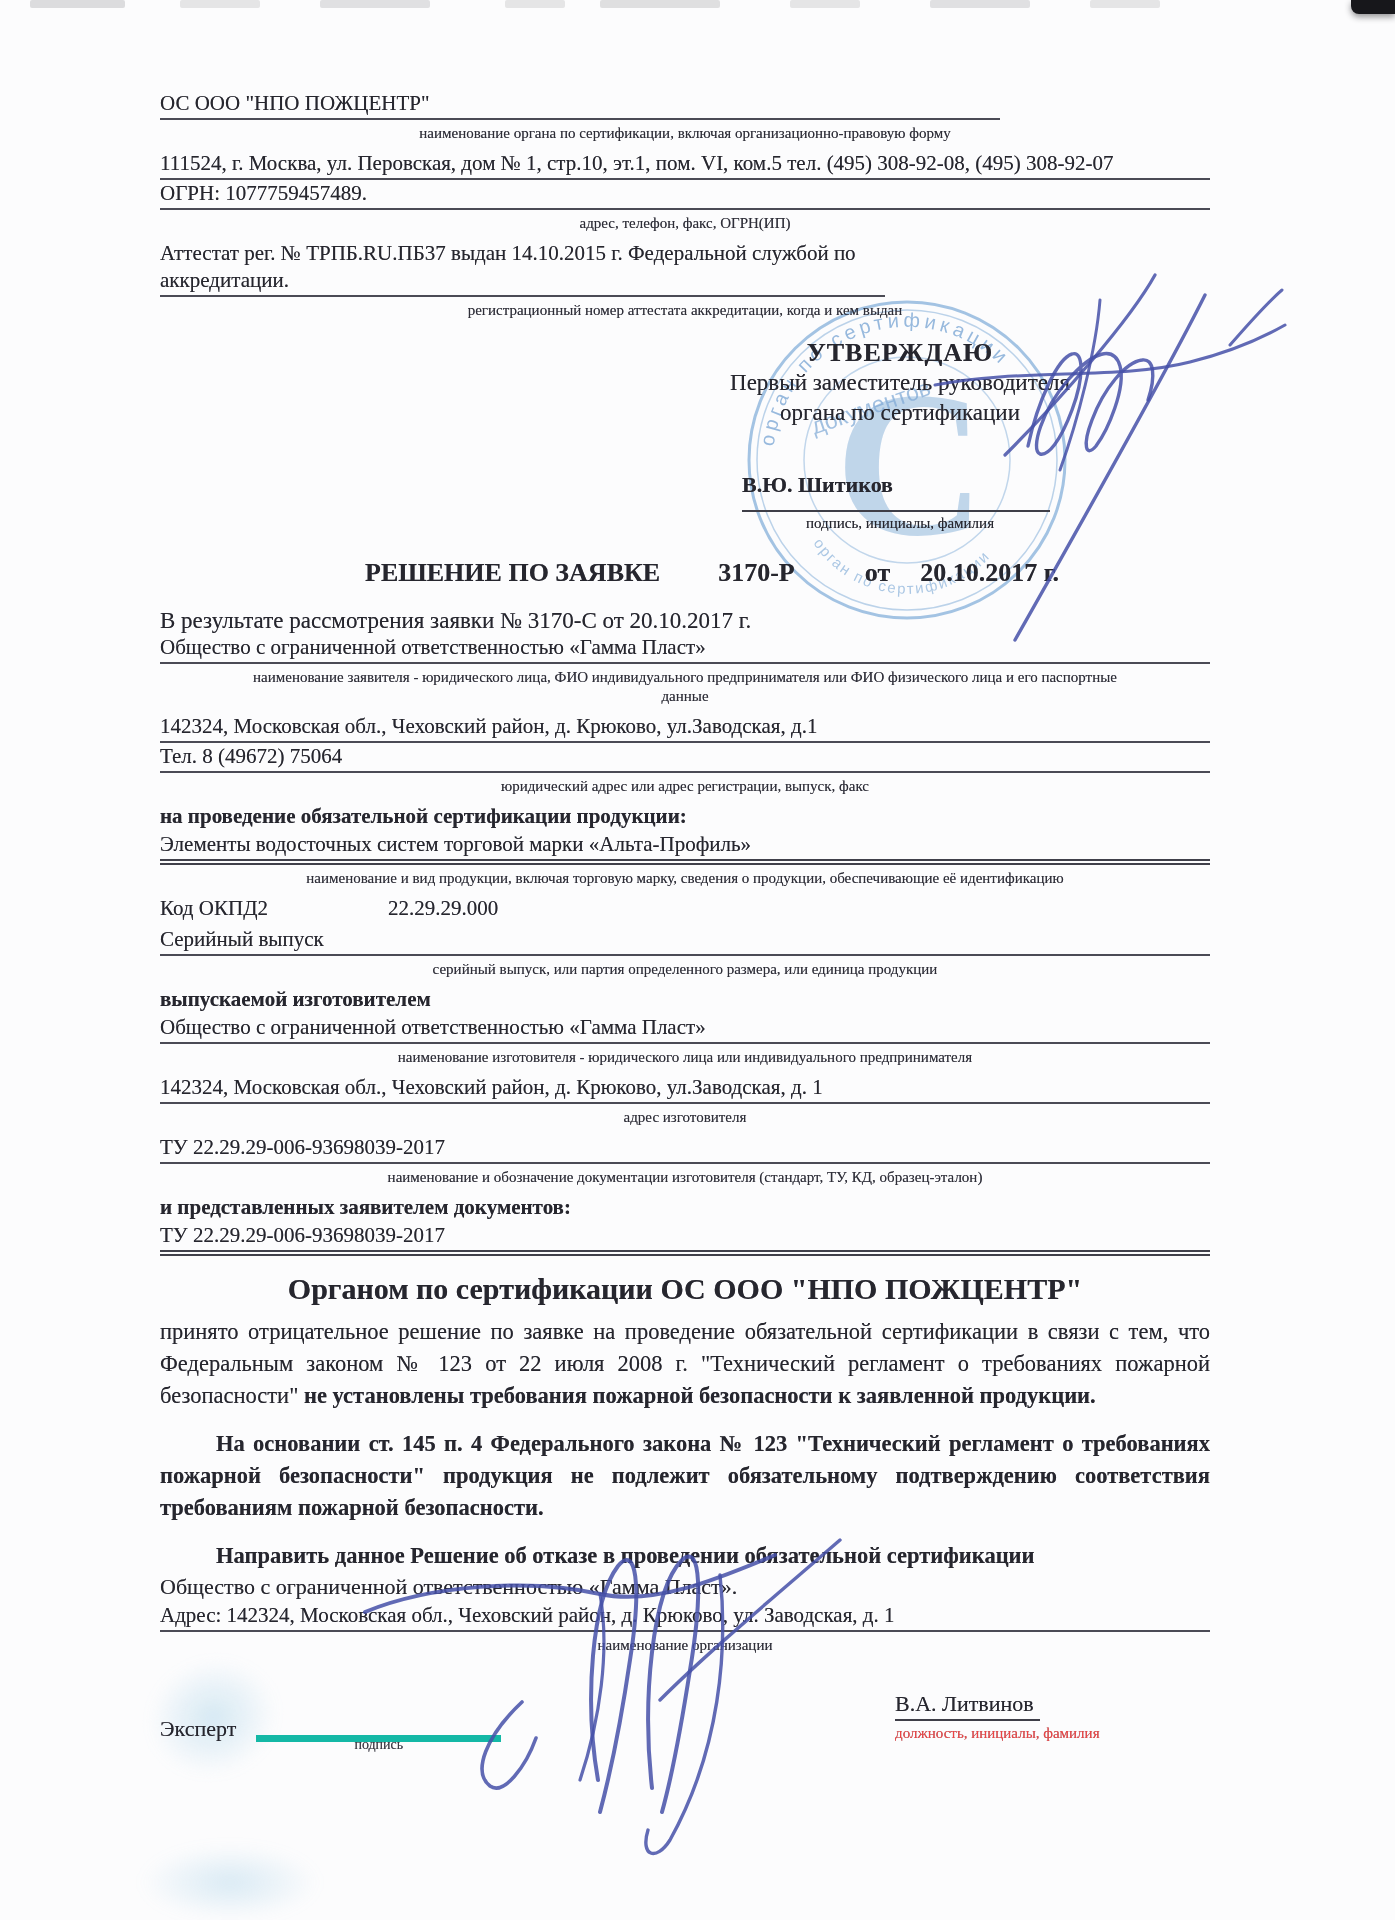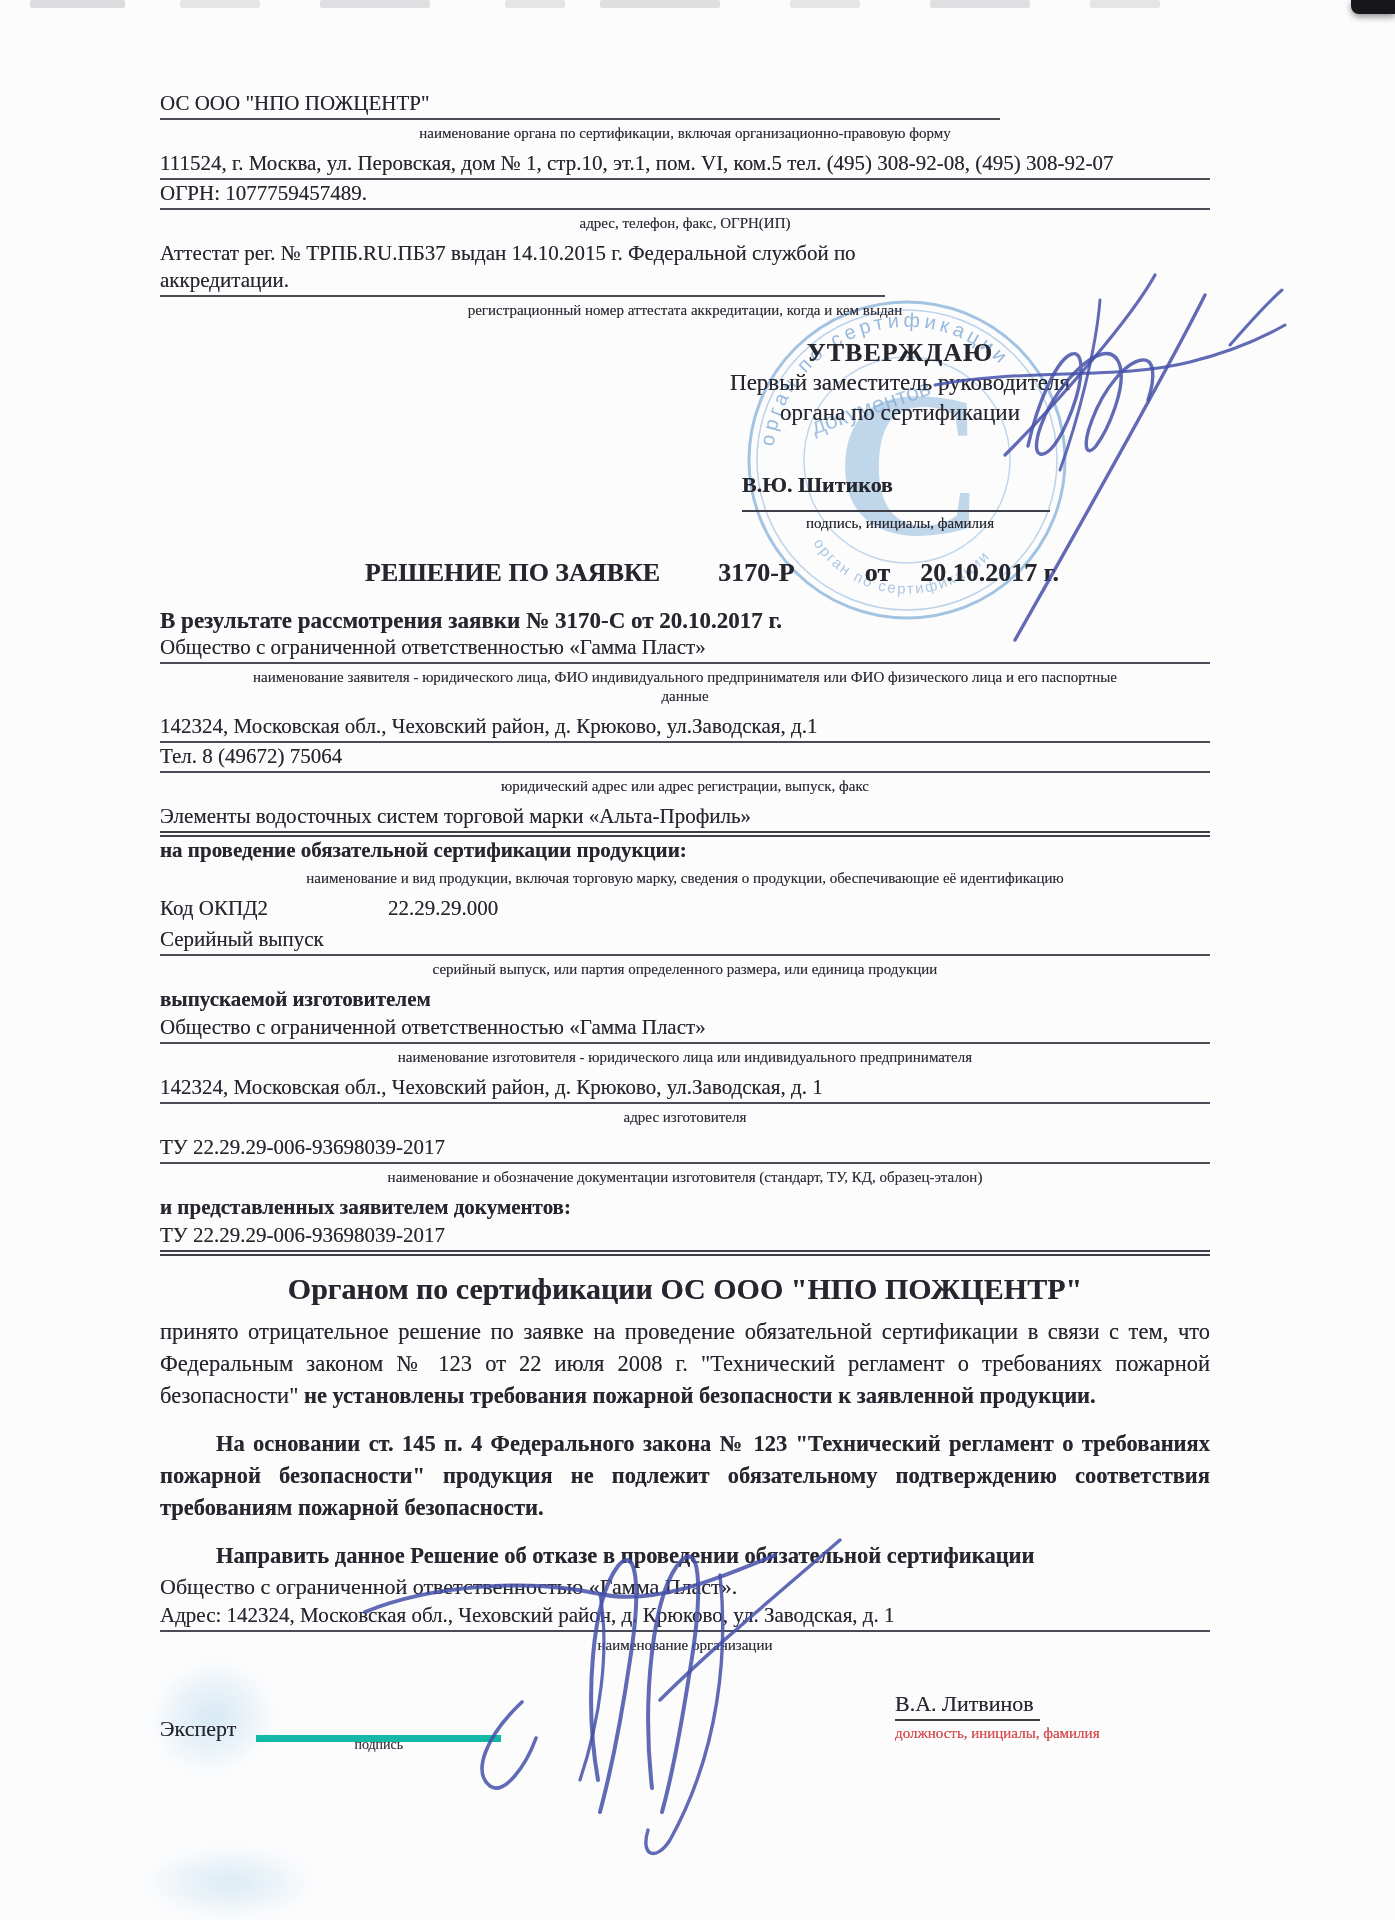--- a/index.html
+++ b/index.html
@@ -22,21 +22,21 @@
   .approve-title{font-size:26px;font-weight:bold;letter-spacing:1px;}
   .approve-line{font-size:23px;line-height:30px;}
   .approve-sign{margin:44px 70px 0 62px;border-bottom:2px solid #3e3e48;
     text-align:left;font-weight:bold;font-size:22px;padding-bottom:12px;}
   .approve-cap{font-size:15px;margin-top:3px;}
   .title-row{display:flex;align-items:baseline;margin-top:26px;font-weight:bold;font-size:26px;}
   .title-row .t-label{margin-left:205px;}
   .title-row .t-num{margin-left:58px;}
   .title-row .t-prep{margin-left:70px;}
   .title-row .t-date{margin-left:30px;}
-  .intro{margin-top:20px;font-size:23px;font-weight:bold;}
+  .intro{margin-top:20px;font-size:23px;font-weight:normal;}
   .okpd-row{display:flex;font-size:21px;line-height:27px;margin:2px 0 4px;}
   .okpd-row .okpd-val{margin-left:120px;}
   .big-head{margin-top:16px;text-align:center;font-size:30px;font-weight:bold;}
   .para{font-size:22.5px;line-height:32px;text-align:justify;margin-top:10px;}
   .para.ind{text-indent:56px;margin-top:16px;font-weight:bold;}
   .plain{font-size:22px;line-height:30px;}
   .footer-row{display:flex;align-items:flex-end;margin-top:36px;}
   .exp-label{font-size:22px;}
   .sign-line{width:245px;margin-left:20px;border-bottom:7px solid #14b8a6;position:relative;height:26px;}
   .sign-cap{position:absolute;left:0;right:0;top:28px;font-size:14px;text-align:center;color:#3a3a44;}
@@ -141,22 +141,22 @@
     </div>
 
     <div class="intro">В результате рассмотрения заявки № 3170-С от 20.10.2017 г.</div>
     <div class="field uline">Общество с ограниченной ответственностью «Гамма Пласт»</div>
     <div class="cap" style="margin-bottom:0">наименование заявителя - юридического лица, ФИО индивидуального предпринимателя или ФИО физического лица и его паспортные</div>
     <div class="cap" style="margin-top:0">данные</div>
     <div class="field uline">142324, Московская обл., Чеховский район, д. Крюково, ул.Заводская, д.1</div>
     <div class="field uline">Тел. 8 (49672) 75064</div>
     <div class="cap">юридический адрес или адрес регистрации, выпуск, факс</div>
 
+    <div class="field b">на проведение обязательной сертификации продукции:</div>
     <div class="field dline">Элементы водосточных систем  торговой марки «Альта-Профиль»</div>
-    <div class="field b">на проведение обязательной сертификации продукции:</div>
     <div class="cap">наименование и вид продукции, включая торговую марку, сведения о продукции, обеспечивающие её идентификацию</div>
 
     <div class="okpd-row">
       <span>Код ОКПД2</span>
       <span class="okpd-val">22.29.29.000</span>
     </div>
     <div class="field uline">Серийный выпуск</div>
     <div class="cap">серийный выпуск, или партия определенного размера, или единица продукции</div>
 
     <div class="field b">выпускаемой изготовителем</div>

